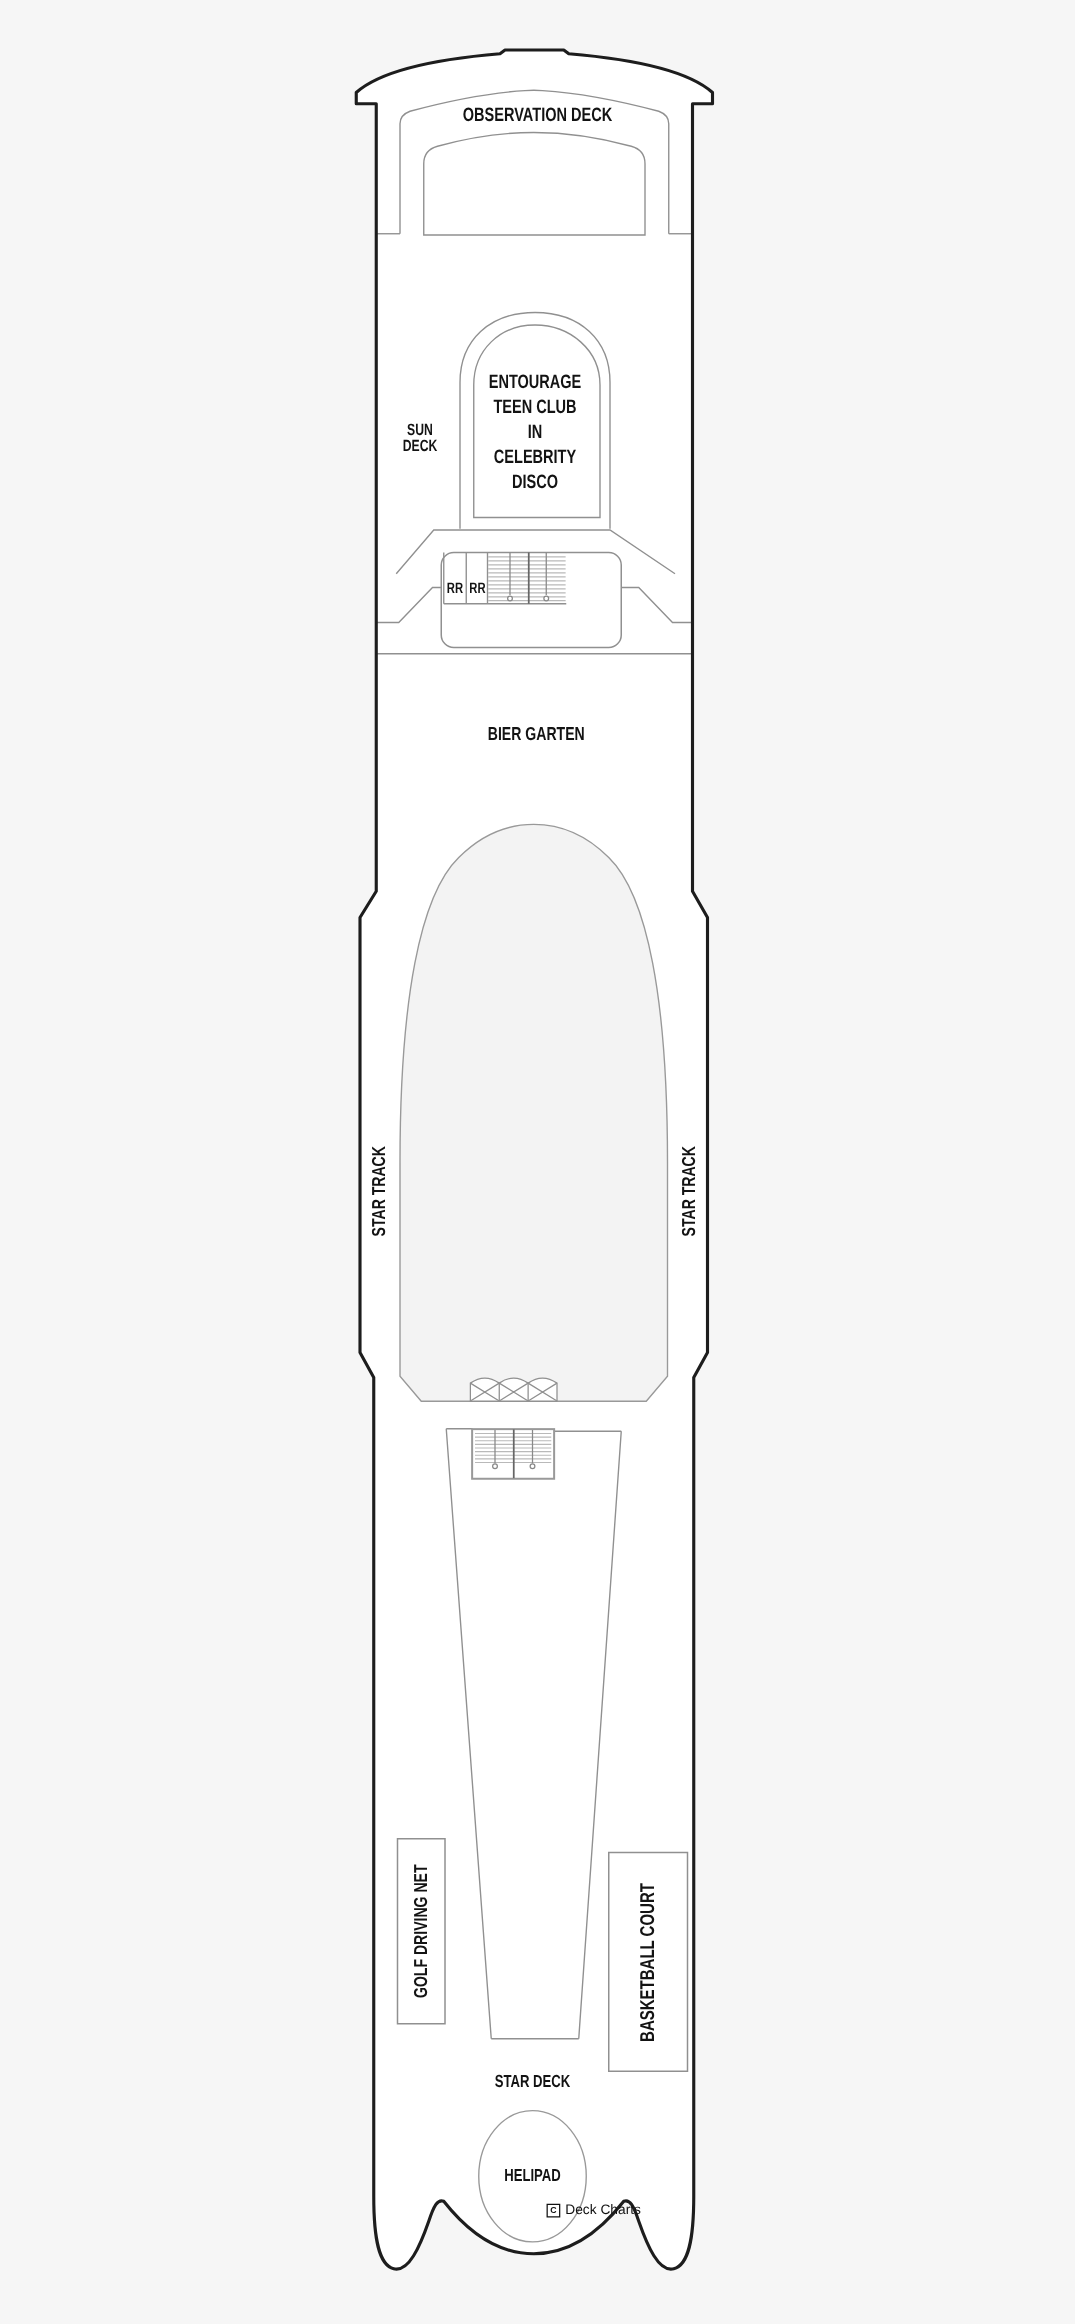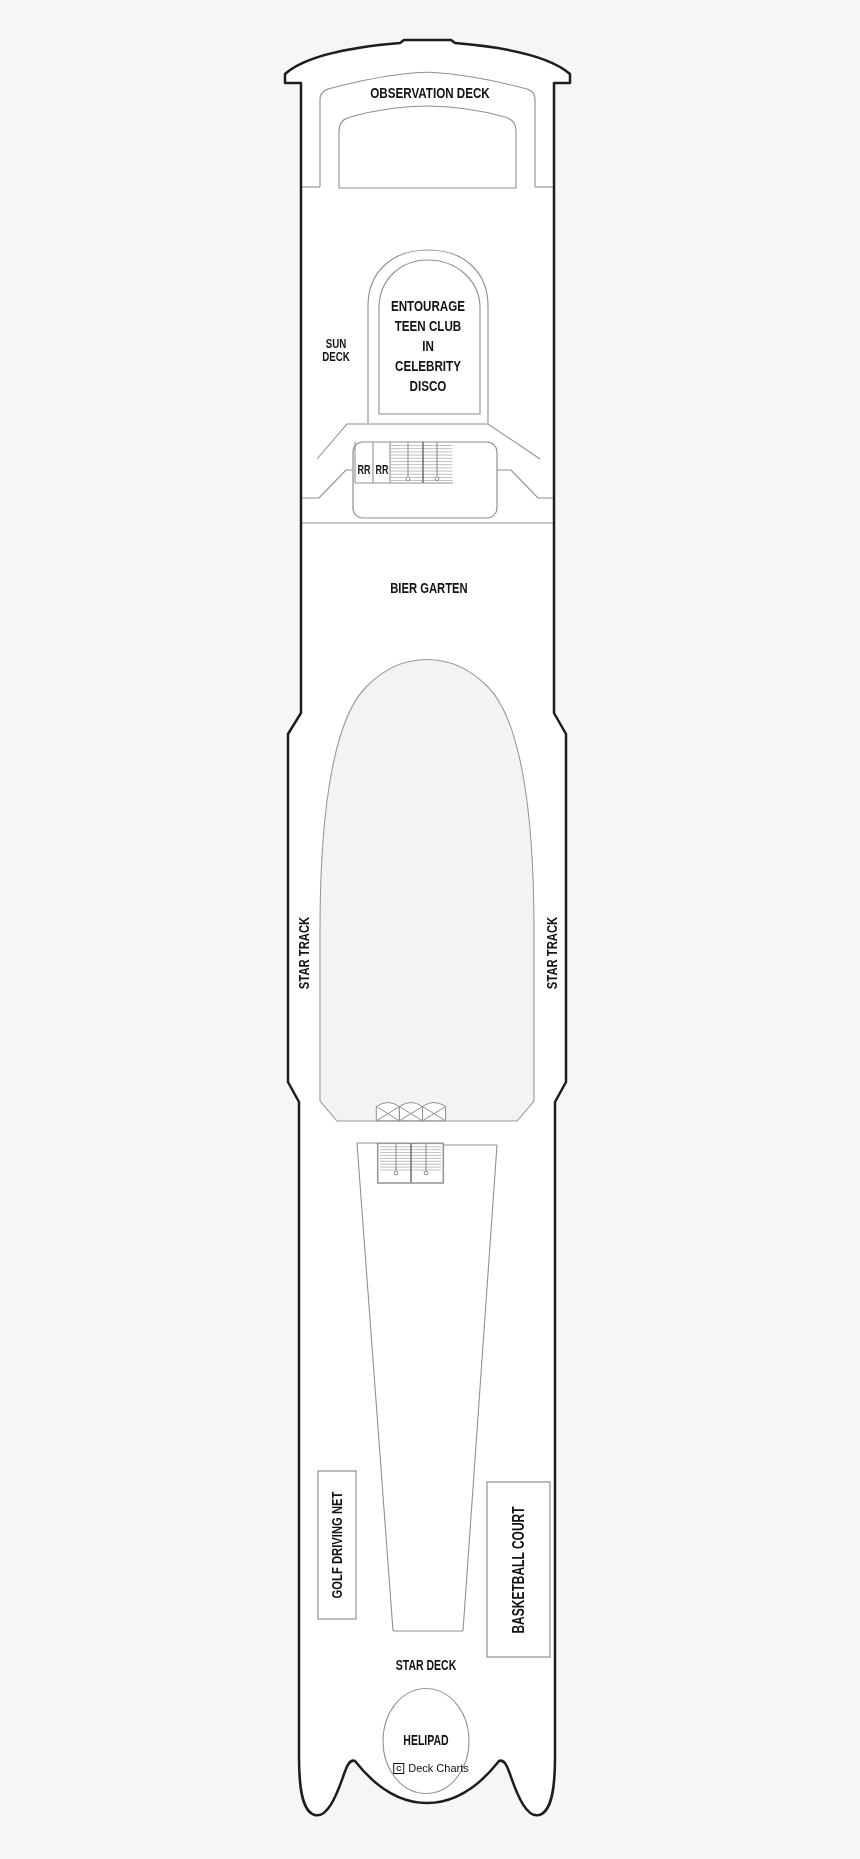--- a/index.html
+++ b/index.html
@@ -23,21 +23,21 @@
     letter-spacing:0;
   }
   .lbl.v{
     transform:translate(-50%,-50%) rotate(-90deg) scaleX(0.75);
     white-space:nowrap;
   }
   .credit{
     position:absolute;
     transform:translate(-50%,-50%);
     display:flex;align-items:center;gap:4px;
-    color:#111;font-size:11px;font-weight:400;white-space:nowrap;
+    color:#111;font-size:11px;font-weight:400;white-space:nowrap;margin-left:44px;
   }
   .credit .mark{
     width:9px;height:9px;border:1px solid #111;
     font-size:7px;line-height:9px;text-align:center;font-weight:bold;
     display:block;
   }
 </style>
 </head>
 <body>
 

